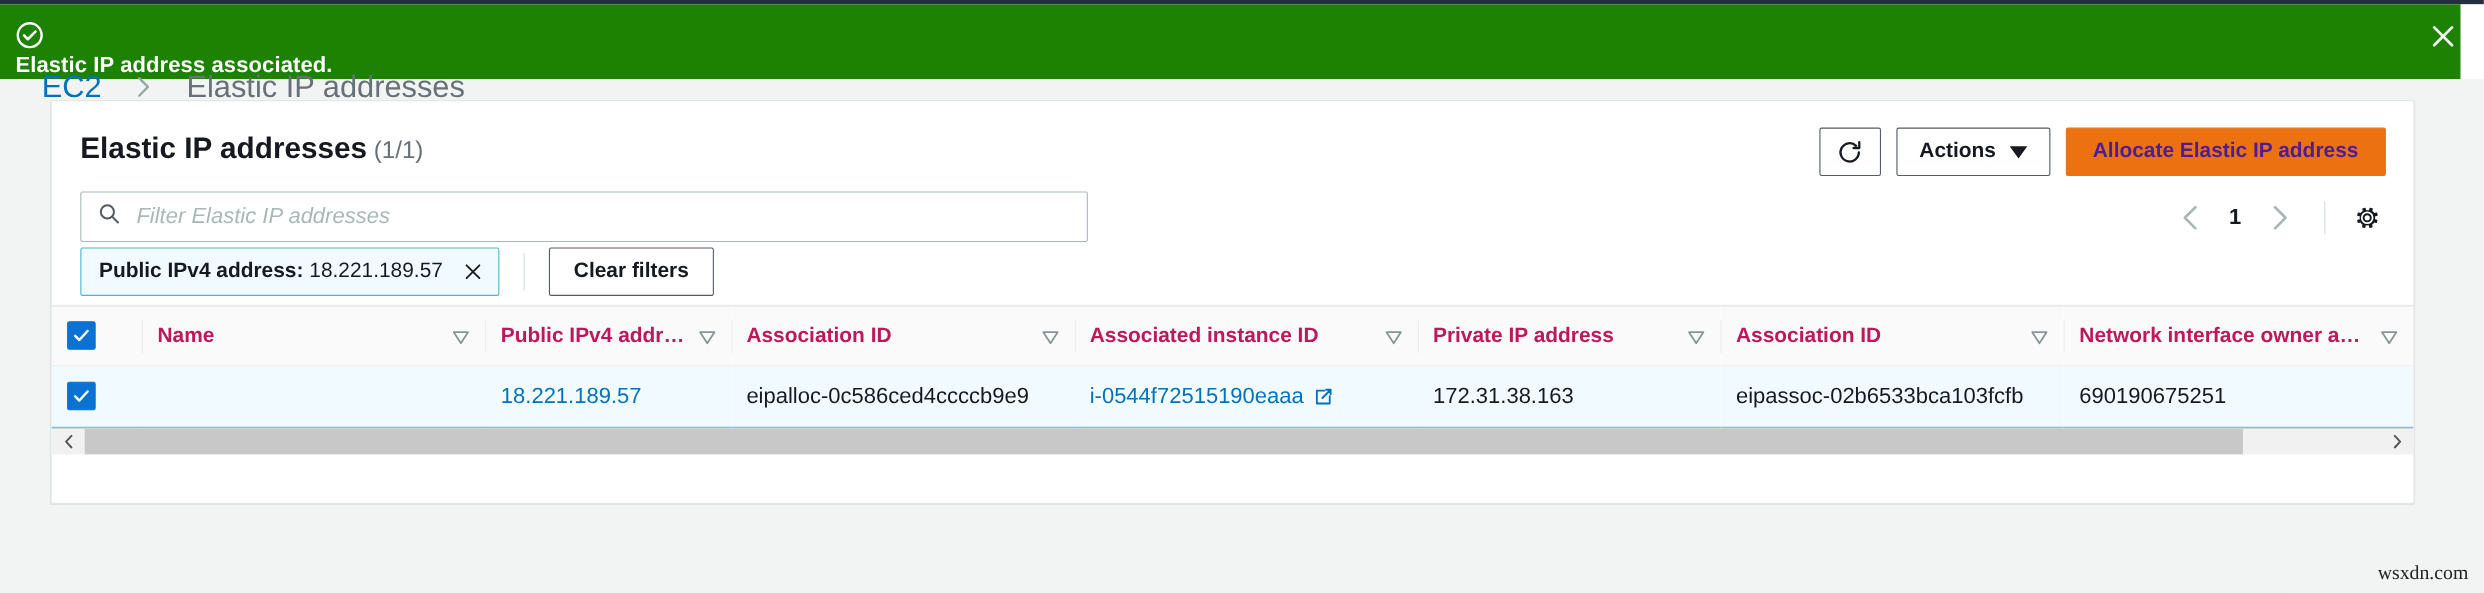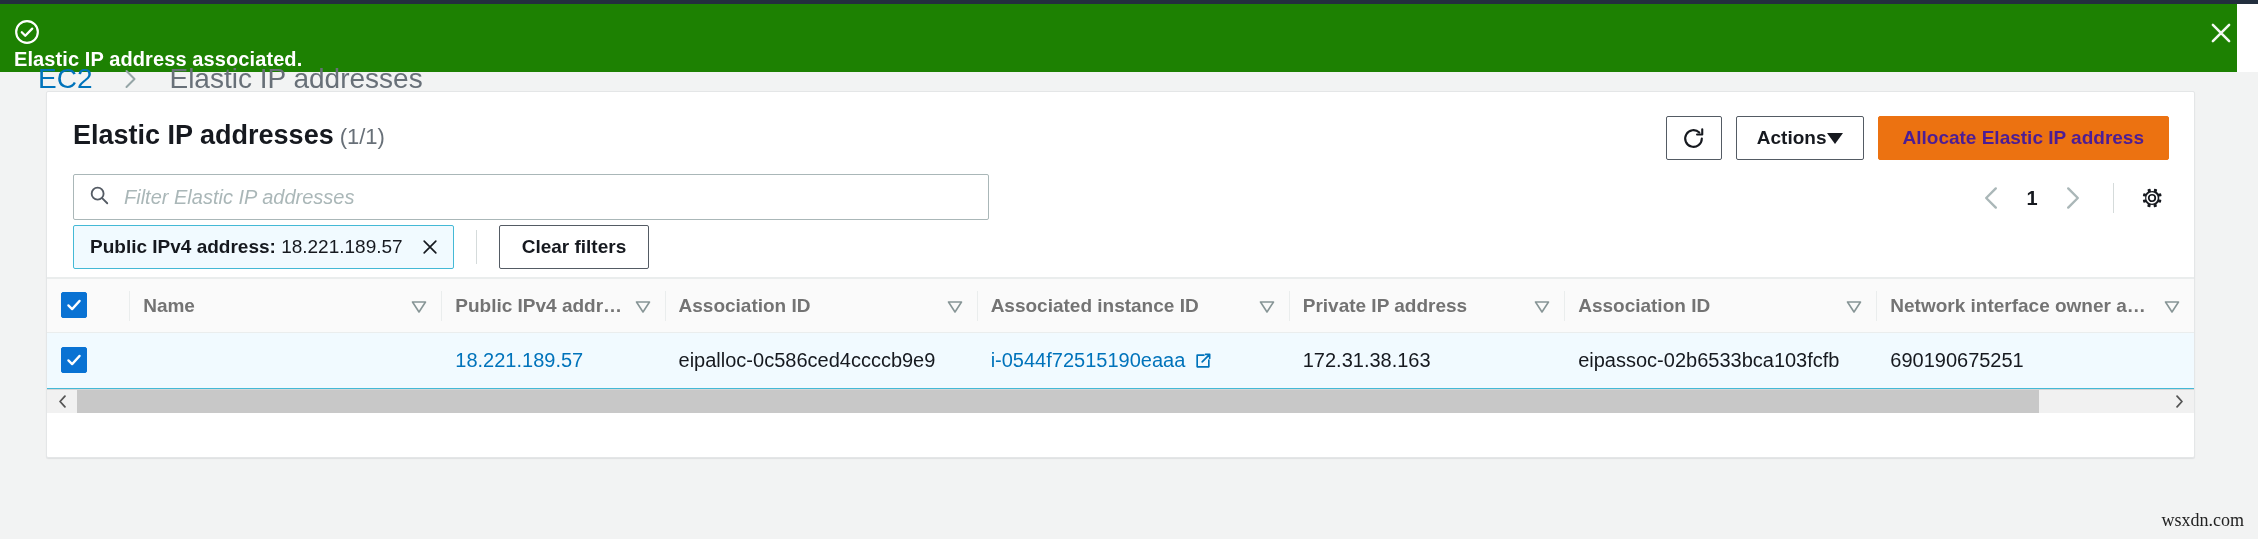--- a/index.html
+++ b/index.html
@@ -169,20 +169,21 @@
     background: #ffffff;
     color: #16191f;
   }
   .btn-icon svg { width: 25px; height: 25px; display: block; }
   .btn-normal {
     height: 44px;
     padding: 0 20px;
     border: 1px solid #545b64;
     background: #ffffff;
     color: #16191f;
+    gap: 12px;
   }
   .caret-down {
     display: inline-block;
     width: 0; height: 0;
     border-left: 8px solid transparent;
     border-right: 8px solid transparent;
     border-top: 11px solid #16191f;
   }
   .btn-primary {
     height: 44px;
@@ -323,21 +324,21 @@
   }
   table.grid thead th {
     background: #fafafa;
     border-bottom: 1px solid #eaeded;
     border-top: 1px solid #eaeded;
     height: 54px;
     padding: 0 14px;
     text-align: left;
     font-size: 19px;
     font-weight: bold;
-    color: #737373;
+    color: #be185d;
     vertical-align: middle;
     position: relative;
     margin-top: 20px;
   }
   table.grid thead th .th-inner {
     display: flex;
     align-items: center;
     justify-content: space-between;
     gap: 8px;
   }

